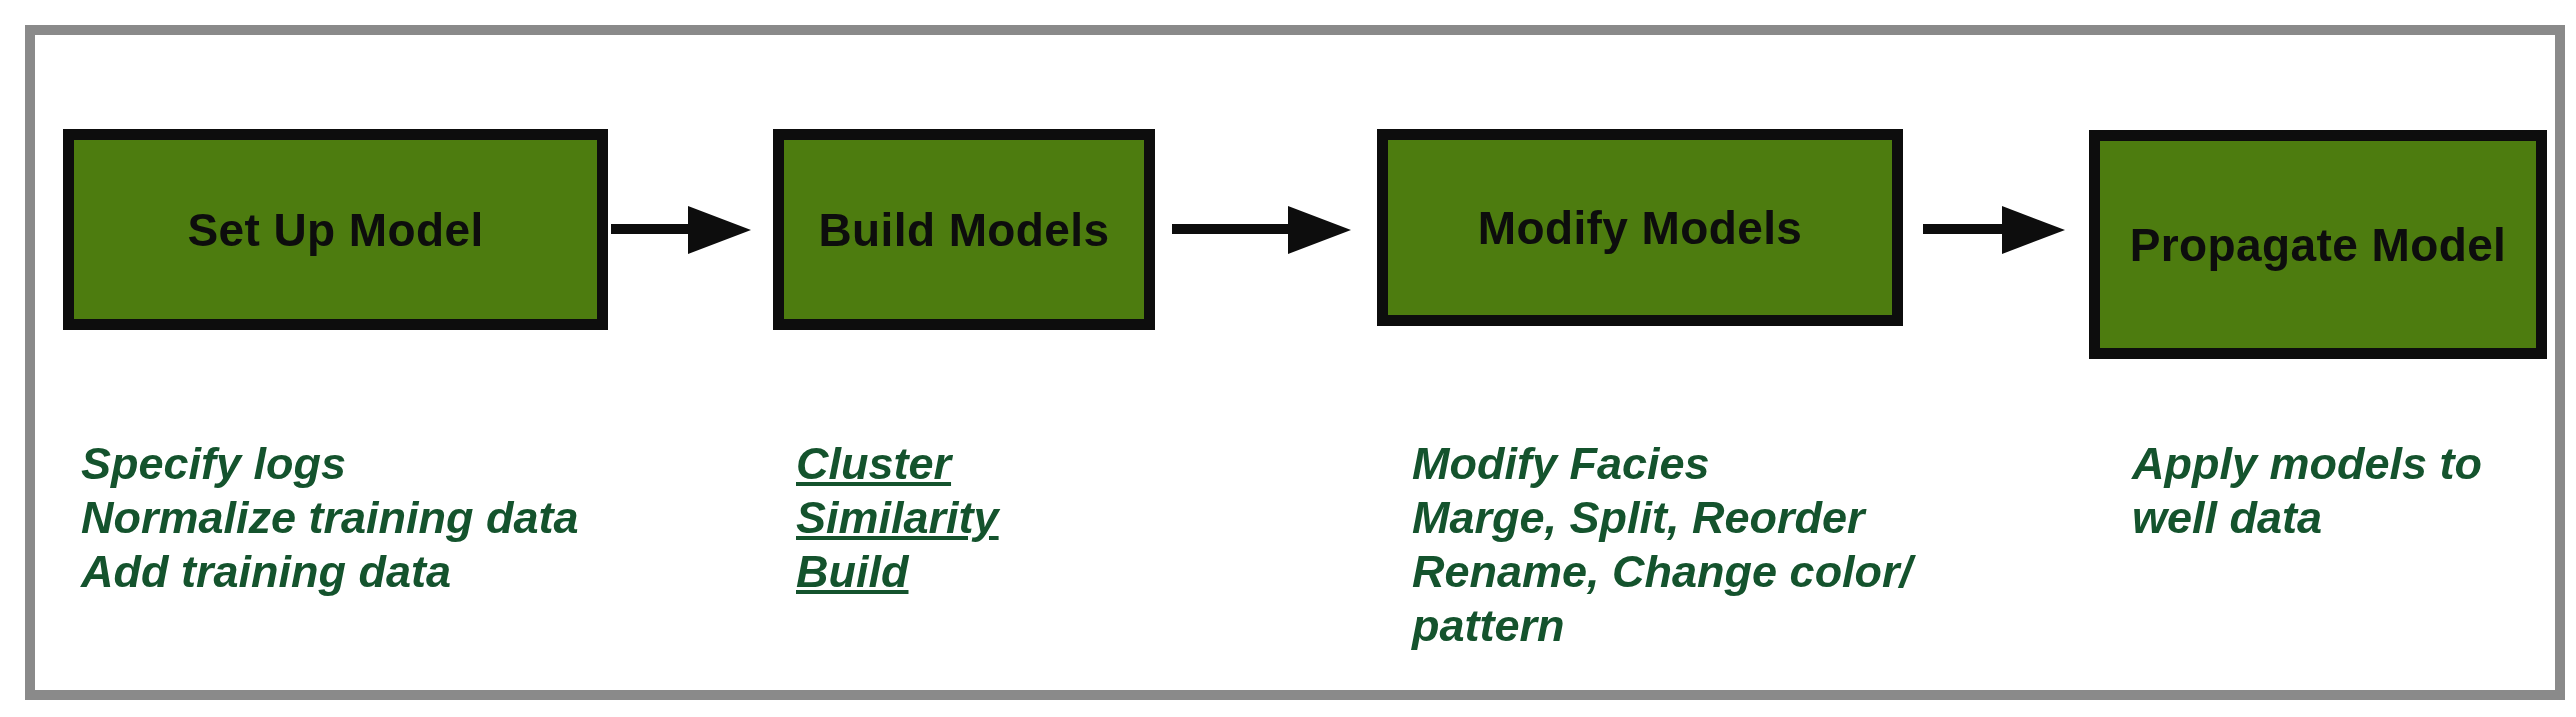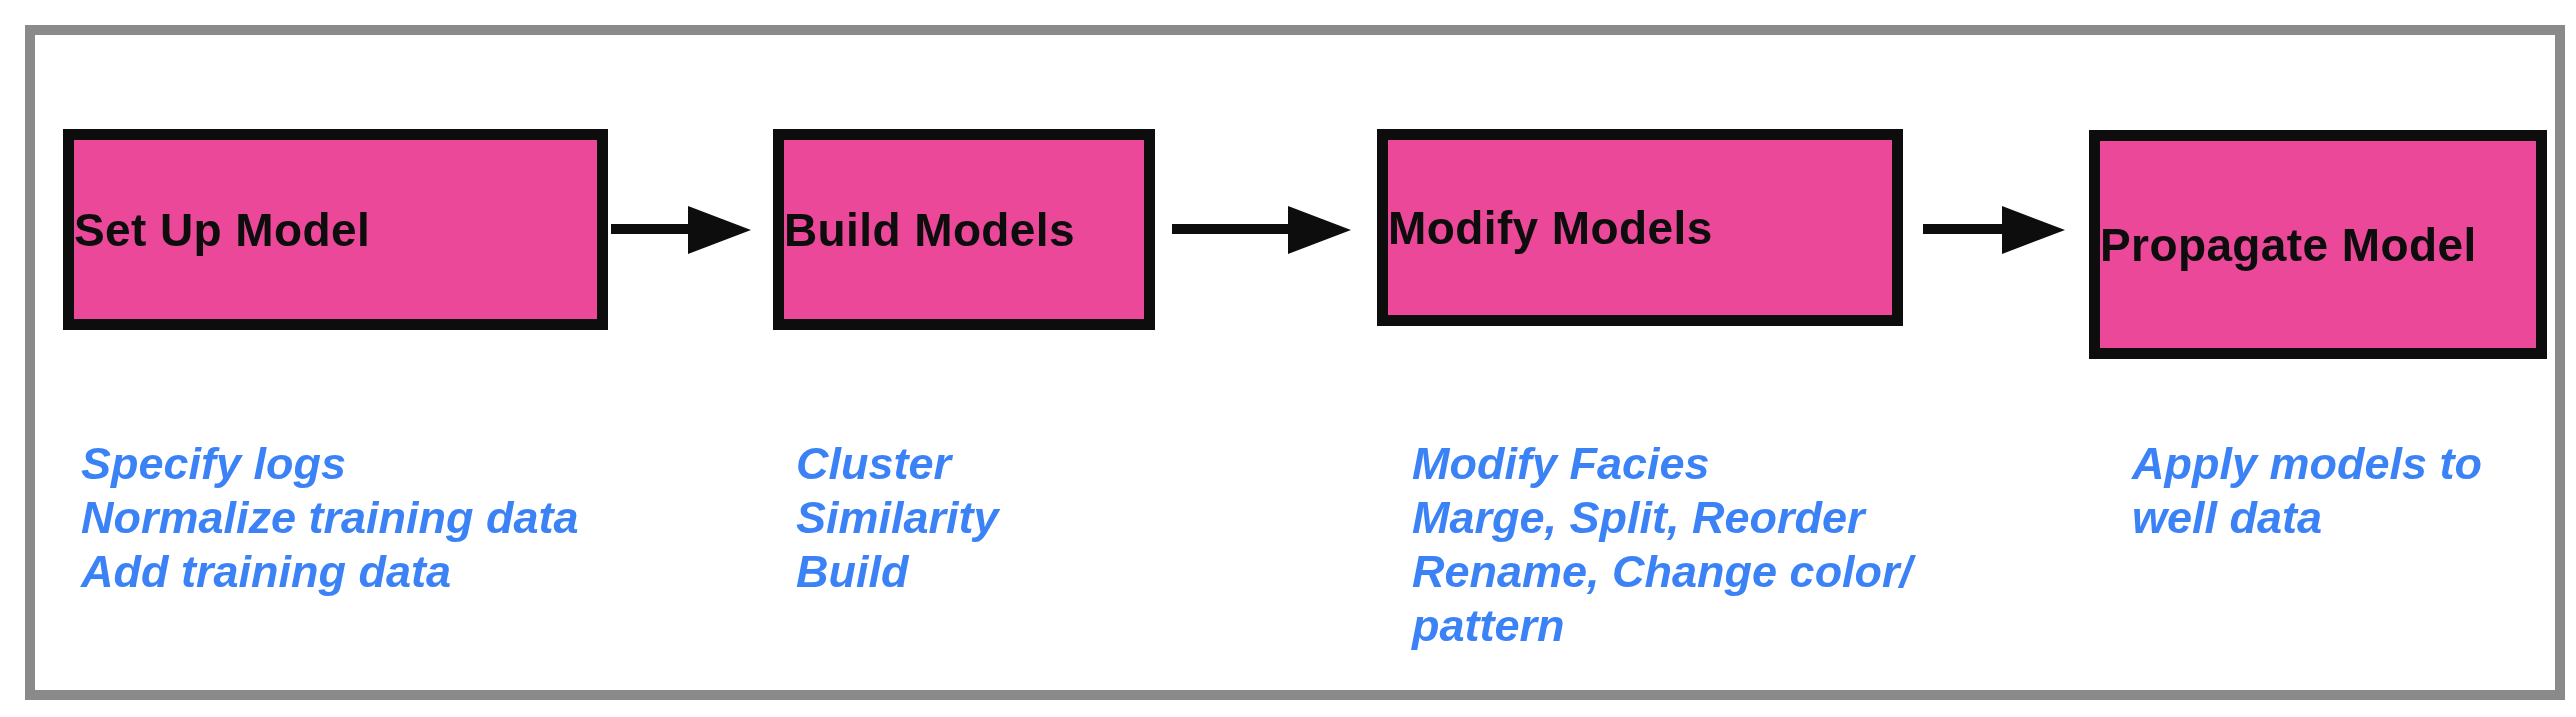--- a/index.html
+++ b/index.html
@@ -23,23 +23,24 @@
     width: 2540px;
     height: 675px;
     border: 10.8px solid #8a8a8a;
     box-sizing: border-box;
     background: #ffffff;
   }
   .step-box {
     position: absolute;
     border: 11.6px solid #0d0d0d;
     box-sizing: border-box;
-    background: #ec4899;
+    background: #4d7c0f;
     display: flex;
     align-items: center;
+    justify-content: center;
   }
   .step-title {
     font-size: 46px;
     font-weight: bold;
     letter-spacing: 0.4px;
     white-space: nowrap;
     color: #0d0d0d;
   }
   .arrow {
     position: absolute;
@@ -56,21 +57,21 @@
     border-top: 24px solid transparent;
     border-bottom: 24px solid transparent;
     border-left: 63px solid #0d0d0d;
   }
   .detail-block {
     position: absolute;
     font-size: 45px;
     font-weight: bold;
     font-style: italic;
     line-height: 54px;
-    color: #3b82f6;
+    color: #14532d;
     white-space: nowrap;
   }
 </style>
 </head>
 <body>
 
 <div class="canvas">
   <div class="frame">
 
     <div class="step-box" style="left:28px; top:94px; width:545px; height:201px;">
@@ -103,21 +104,21 @@
       <div class="arrow-shaft" style="left:1888px; top:189px; width:81px;"></div>
       <div class="arrow-head" style="left:1967px; top:171px;"></div>
     </div>
 
     <div class="detail-block" style="left:46px; top:402px;">
       <div>Specify logs</div>
       <div>Normalize training data</div>
       <div>Add training data</div>
     </div>
 
-    <div class="detail-block" style="left:761px; top:402px;">
+    <div class="detail-block" style="left:761px; top:402px;text-decoration:underline;">
       <div>Cluster</div>
       <div>Similarity</div>
       <div>Build</div>
     </div>
 
     <div class="detail-block" style="left:2097px; top:402px;">
       <div>Apply models to</div>
       <div>well data</div>
     </div>
 

